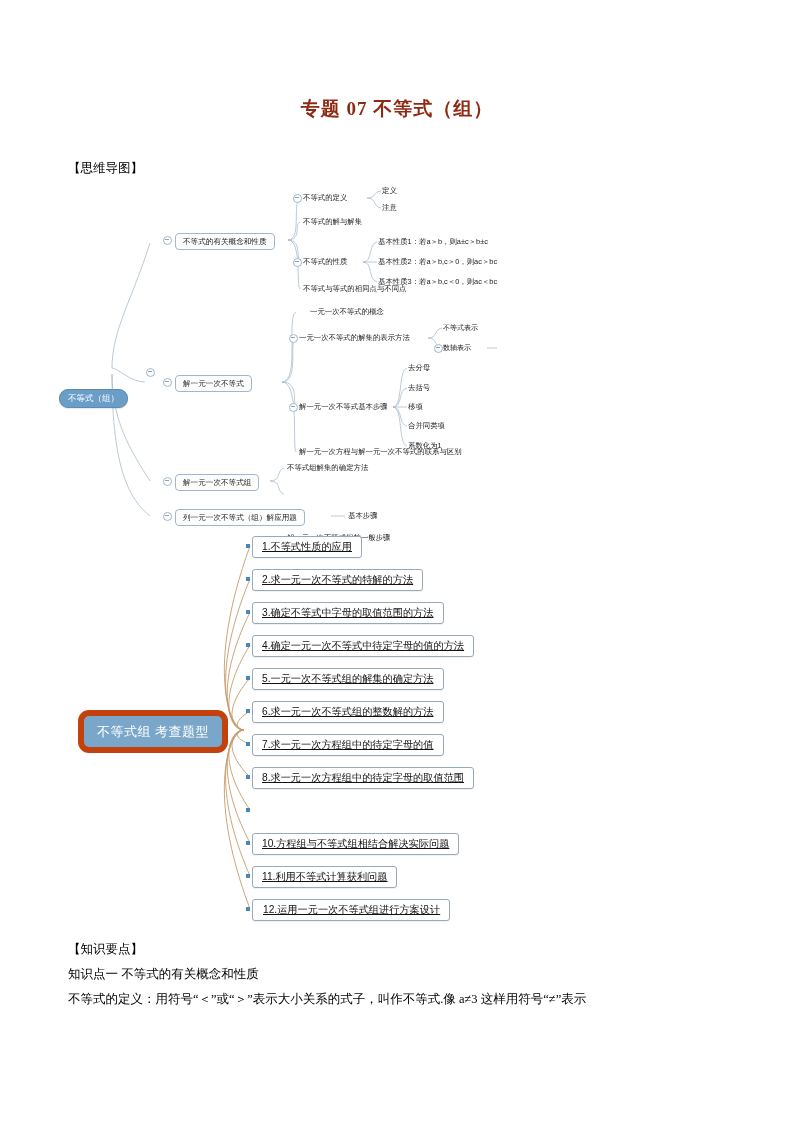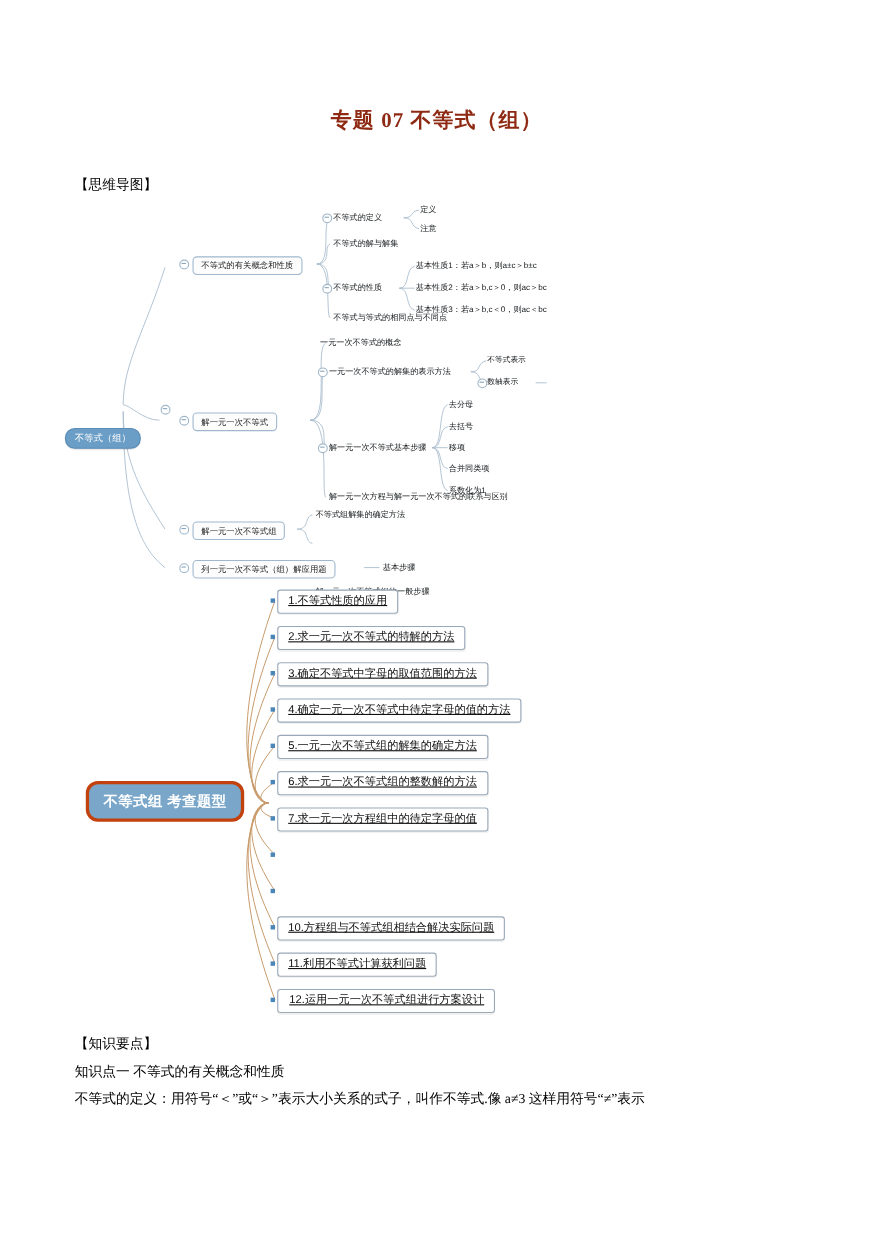--- a/index.html
+++ b/index.html
@@ -79,25 +79,25 @@
     border:1px solid #9fb6c9;background:#fff;
   }
   .cc:after{
     content:"";position:absolute;left:1px;top:2.4px;width:3.6px;height:1px;
     background:#8ba6bb;
   }
 
   
   .root-big{
     background:#7aa7c9;
-    border:3px solid #c2410c;
+    border:6px solid #c2410c;
     border-radius:11px;
     color:#ffffff;
     font-size:13px;
-    font-weight:bold;
+    font-weight:normal;
     padding:7px 13px;
     line-height:17px;
     letter-spacing:.5px;
     text-align:right;
   }
   .qbox{
     position:absolute;
     box-sizing:border-box;
     background:#ffffff;
     border:1px solid #9aa9b8;
@@ -185,21 +185,21 @@
     <div class="node leaf" style="left:303px;top:257px;">不等式的性质</div>
     <div class="node leaf" style="left:378px;top:237px;">基本性质1：若a＞b，则a±c＞b±c</div>
     <div class="node leaf" style="left:378px;top:257px;">基本性质2：若a＞b,c＞0，则ac＞bc</div>
     <div class="node leaf" style="left:378px;top:277px;">基本性质3：若a＞b,c＜0，则ac＜bc</div>
 
     <div class="node leaf" style="left:303px;top:284px;">不等式与等式的相同点与不同点</div>
 
     <div class="cc" style="left:163px;top:378px;"></div>
     <div class="node box2" style="left:175px;top:375px;">解一元一次不等式</div>
 
-    <div class="node leaf" style="left:291px;top:307px;">一元一次不等式的概念</div>
+    <div class="node leaf" style="left:310px;top:307px;">一元一次不等式的概念</div>
 
     <div class="cc" style="left:289px;top:334px;"></div>
     <div class="node leaf" style="left:299px;top:333px;">一元一次不等式的解集的表示方法</div>
     <div class="node leaf sm" style="left:443px;top:323px;">不等式表示</div>
     <div class="cc" style="left:434px;top:344px;"></div>
     <div class="node leaf sm" style="left:443px;top:343px;">数轴表示</div>
     <div class="node leaf sm" style="left:499px;top:343px;"></div>
 
     <div class="cc" style="left:289px;top:403px;"></div>
     <div class="node leaf" style="left:299px;top:402px;">解一元一次不等式基本步骤</div>
@@ -256,20 +256,21 @@
     <div class="bullet" style="left:246px;top:146px;"></div>
     <div class="qbox" style="left:252px;top:138px;">5.一元一次不等式组的解集的确定方法</div>
 
     <div class="bullet" style="left:246px;top:179px;"></div>
     <div class="qbox" style="left:252px;top:171px;">6.求一元一次不等式组的整数解的方法</div>
 
     <div class="bullet" style="left:246px;top:212px;"></div>
     <div class="qbox" style="left:252px;top:204px;">7.求一元一次方程组中的待定字母的值</div>
 
     <div class="bullet" style="left:246px;top:245px;"></div>
+    <div class="qbox" style="left:252px;top:237px;">8.求一元一次方程组中的待定字母的取值范围</div>
 
     <div class="bullet" style="left:246px;top:278px;"></div>
 
     <div class="bullet" style="left:246px;top:311px;"></div>
     <div class="qbox" style="left:252px;top:303px;">10.方程组与不等式组相结合解决实际问题</div>
 
     <div class="bullet" style="left:246px;top:344px;"></div>
     <div class="qbox" style="left:252px;top:336px;">11.利用不等式计算获利问题</div>
 
     <div class="bullet" style="left:246px;top:377px;"></div>

